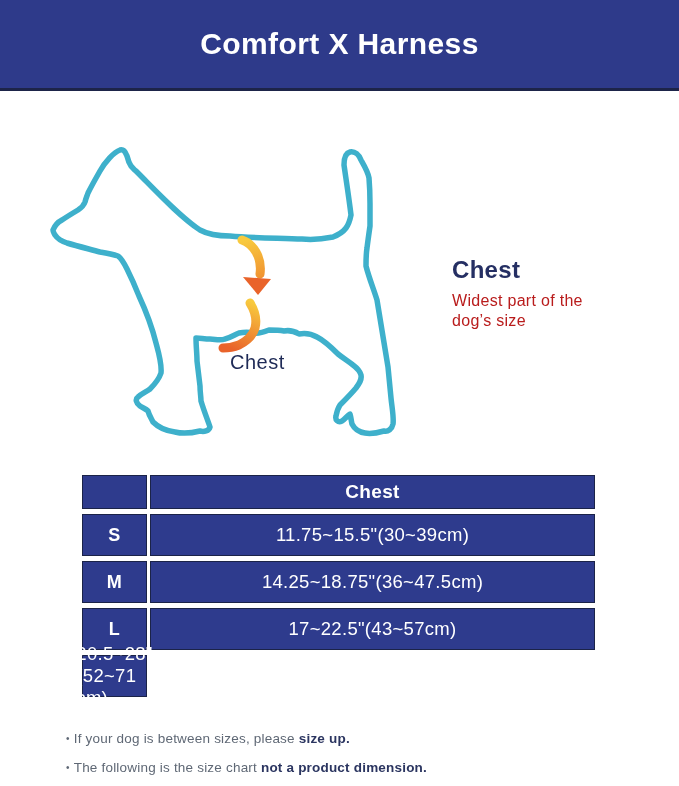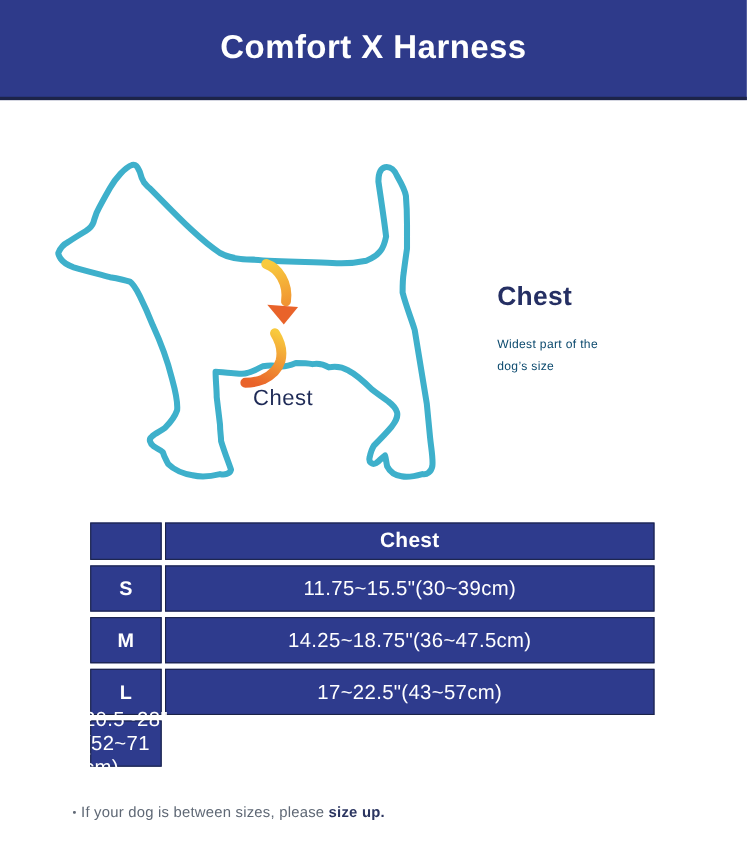--- a/index.html
+++ b/index.html
@@ -17,21 +17,21 @@
     margin:0;color:#ffffff;font-size:30px;font-weight:bold;letter-spacing:.4px;text-align:center;
   }
   
   .dog-svg{position:absolute;left:40px;top:120px;width:400px;height:340px;}
   .band-label{
     position:absolute;left:230px;top:351px;color:#1e2a56;
     font-size:20px;font-weight:500;letter-spacing:.5px;
   }
   .info{position:absolute;left:452px;top:256px;width:180px;}
   .info .t{color:#252f63;font-size:24px;font-weight:600;letter-spacing:.3px;}
-  .info .s{color:#0c4a6e;font-size:11px;line-height:20px;letter-spacing:.3px;margin-top:19px;}
+  .info .s{color:#b91c1c;font-size:16px;line-height:20px;letter-spacing:.3px;margin-top:7px;}
   
   .size-table{
     position:absolute;left:82px;top:475px;width:513px;
     display:grid;grid-template-columns:65px 1fr;
     grid-template-rows:34px 42px 42px 42px 42px;
     column-gap:3px;row-gap:5px;
   }
   .cell{
     background:#2e3b8d;border:1.5px solid #1b2348;box-sizing:border-box;
     color:#ffffff;display:flex;align-items:center;justify-content:center;
@@ -116,13 +116,16 @@
   <div class="cell size">L</div>
   <div class="cell val">17~22.5"(43~57cm)</div>
 
   <div class="cell val">20.5~28"(52~71 cm)</div>
 </div>
 
 <div class="notes">
   <div class="note">
     <span class="dot">•</span><span>If your dog is between sizes, please </span><span class="b">size up.</span>
   </div>
+  <div class="note">
+    <span class="dot">•</span><span>The following is the size chart </span><span class="b">not a product dimension.</span>
+  </div>
 </div>
 
 </body></html>

